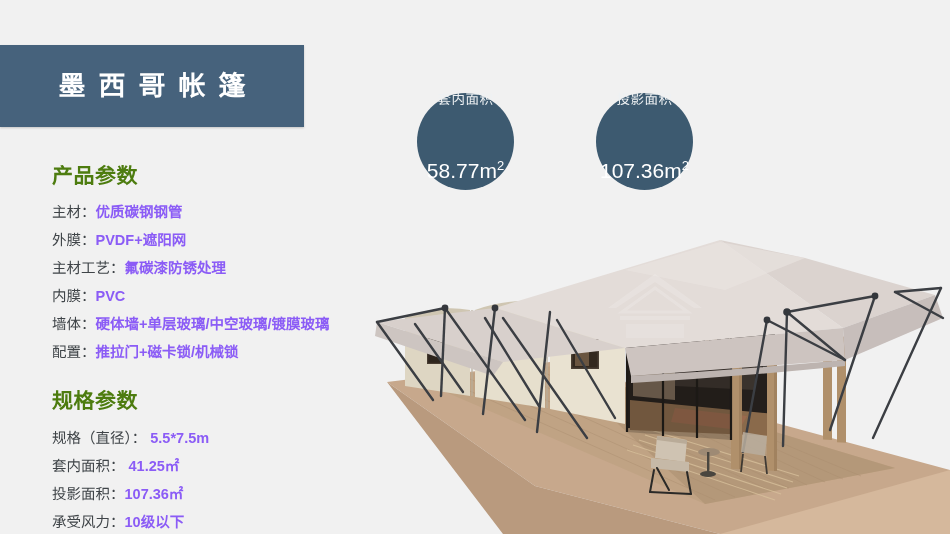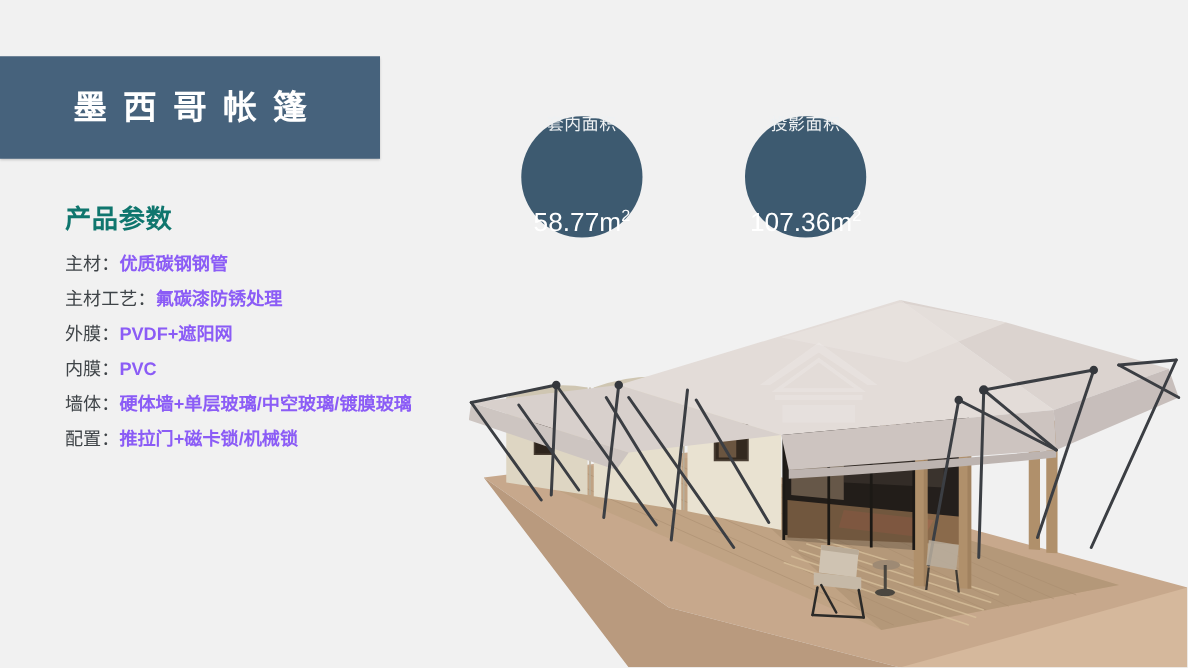--- a/index.html
+++ b/index.html
@@ -55,21 +55,21 @@
     width: 330px;
   }
   .section {
     margin-bottom: 22px;
   }
   .section:last-child { margin-bottom: 0; }
 
   .section-heading {
     font-size: 21px;
     font-weight: bold;
-    color: #0f766e;
+    color: #4d7c0f;
     line-height: 1.25;
     margin: 0 0 9px 0;
     letter-spacing: 0.5px;
     white-space: nowrap;
   }
 
   .spec-row {
     font-size: 14.5px;
     line-height: 28px;
     white-space: nowrap;
@@ -87,21 +87,21 @@
   
   .badge {
     position: absolute;
     width: 97px;
     height: 97px;
     border-radius: 50%;
     background: #3d5a70;
     display: flex;
     flex-direction: column;
     align-items: center;
-    justify-content: space-between;
+    justify-content: flex-start;
     color: #ffffff;
     text-align: center;
     box-sizing: border-box;
     gap: 48px;
   }
   .badge-label {
     font-size: 13.5px;
     font-weight: normal;
     line-height: 1.1;
     color: #eef1f3;
@@ -160,36 +160,52 @@
 
   <div class="spec-column">
 
     <div class="section">
       <div class="section-heading">产品参数</div>
 
       <div class="spec-row">
         <span class="spec-label">主材：</span><span class="spec-value">优质碳钢钢管</span>
       </div>
       <div class="spec-row">
+        <span class="spec-label">外膜：</span><span class="spec-value">PVDF+遮阳网</span>
+      </div>
+      <div class="spec-row">
         <span class="spec-label">主材工艺：</span><span class="spec-value">氟碳漆防锈处理</span>
       </div>
       <div class="spec-row">
-        <span class="spec-label">外膜：</span><span class="spec-value">PVDF+遮阳网</span>
-      </div>
-      <div class="spec-row">
         <span class="spec-label">内膜：</span><span class="spec-value">PVC</span>
       </div>
       <div class="spec-row">
         <span class="spec-label">墙体：</span><span class="spec-value">硬体墙+单层玻璃/中空玻璃/镀膜玻璃</span>
       </div>
       <div class="spec-row">
         <span class="spec-label">配置：</span><span class="spec-value">推拉门+磁卡锁/机械锁</span>
       </div>
     </div>
 
+    <div class="section">
+      <div class="section-heading">规格参数</div>
+
+      <div class="spec-row">
+        <span class="spec-label">规格（直径）：</span><span class="spec-value"> 5.5*7.5m</span>
+      </div>
+      <div class="spec-row">
+        <span class="spec-label">套内面积：</span><span class="spec-value"> 41.25㎡</span>
+      </div>
+      <div class="spec-row">
+        <span class="spec-label">投影面积：</span><span class="spec-value">107.36㎡</span>
+      </div>
+      <div class="spec-row">
+        <span class="spec-label">承受风力：</span><span class="spec-value">10级以下</span>
+      </div>
+    </div>
 
   </div>
 
   <div class="badge" id="badge-0">
     <div class="badge-label">套内面积</div>
     <div class="badge-value"><span>58.77</span><span>m</span><span class="sup">2</span></div>
   </div>
 
   <div class="badge" id="badge-1">
     <div class="badge-label">投影面积</div>

